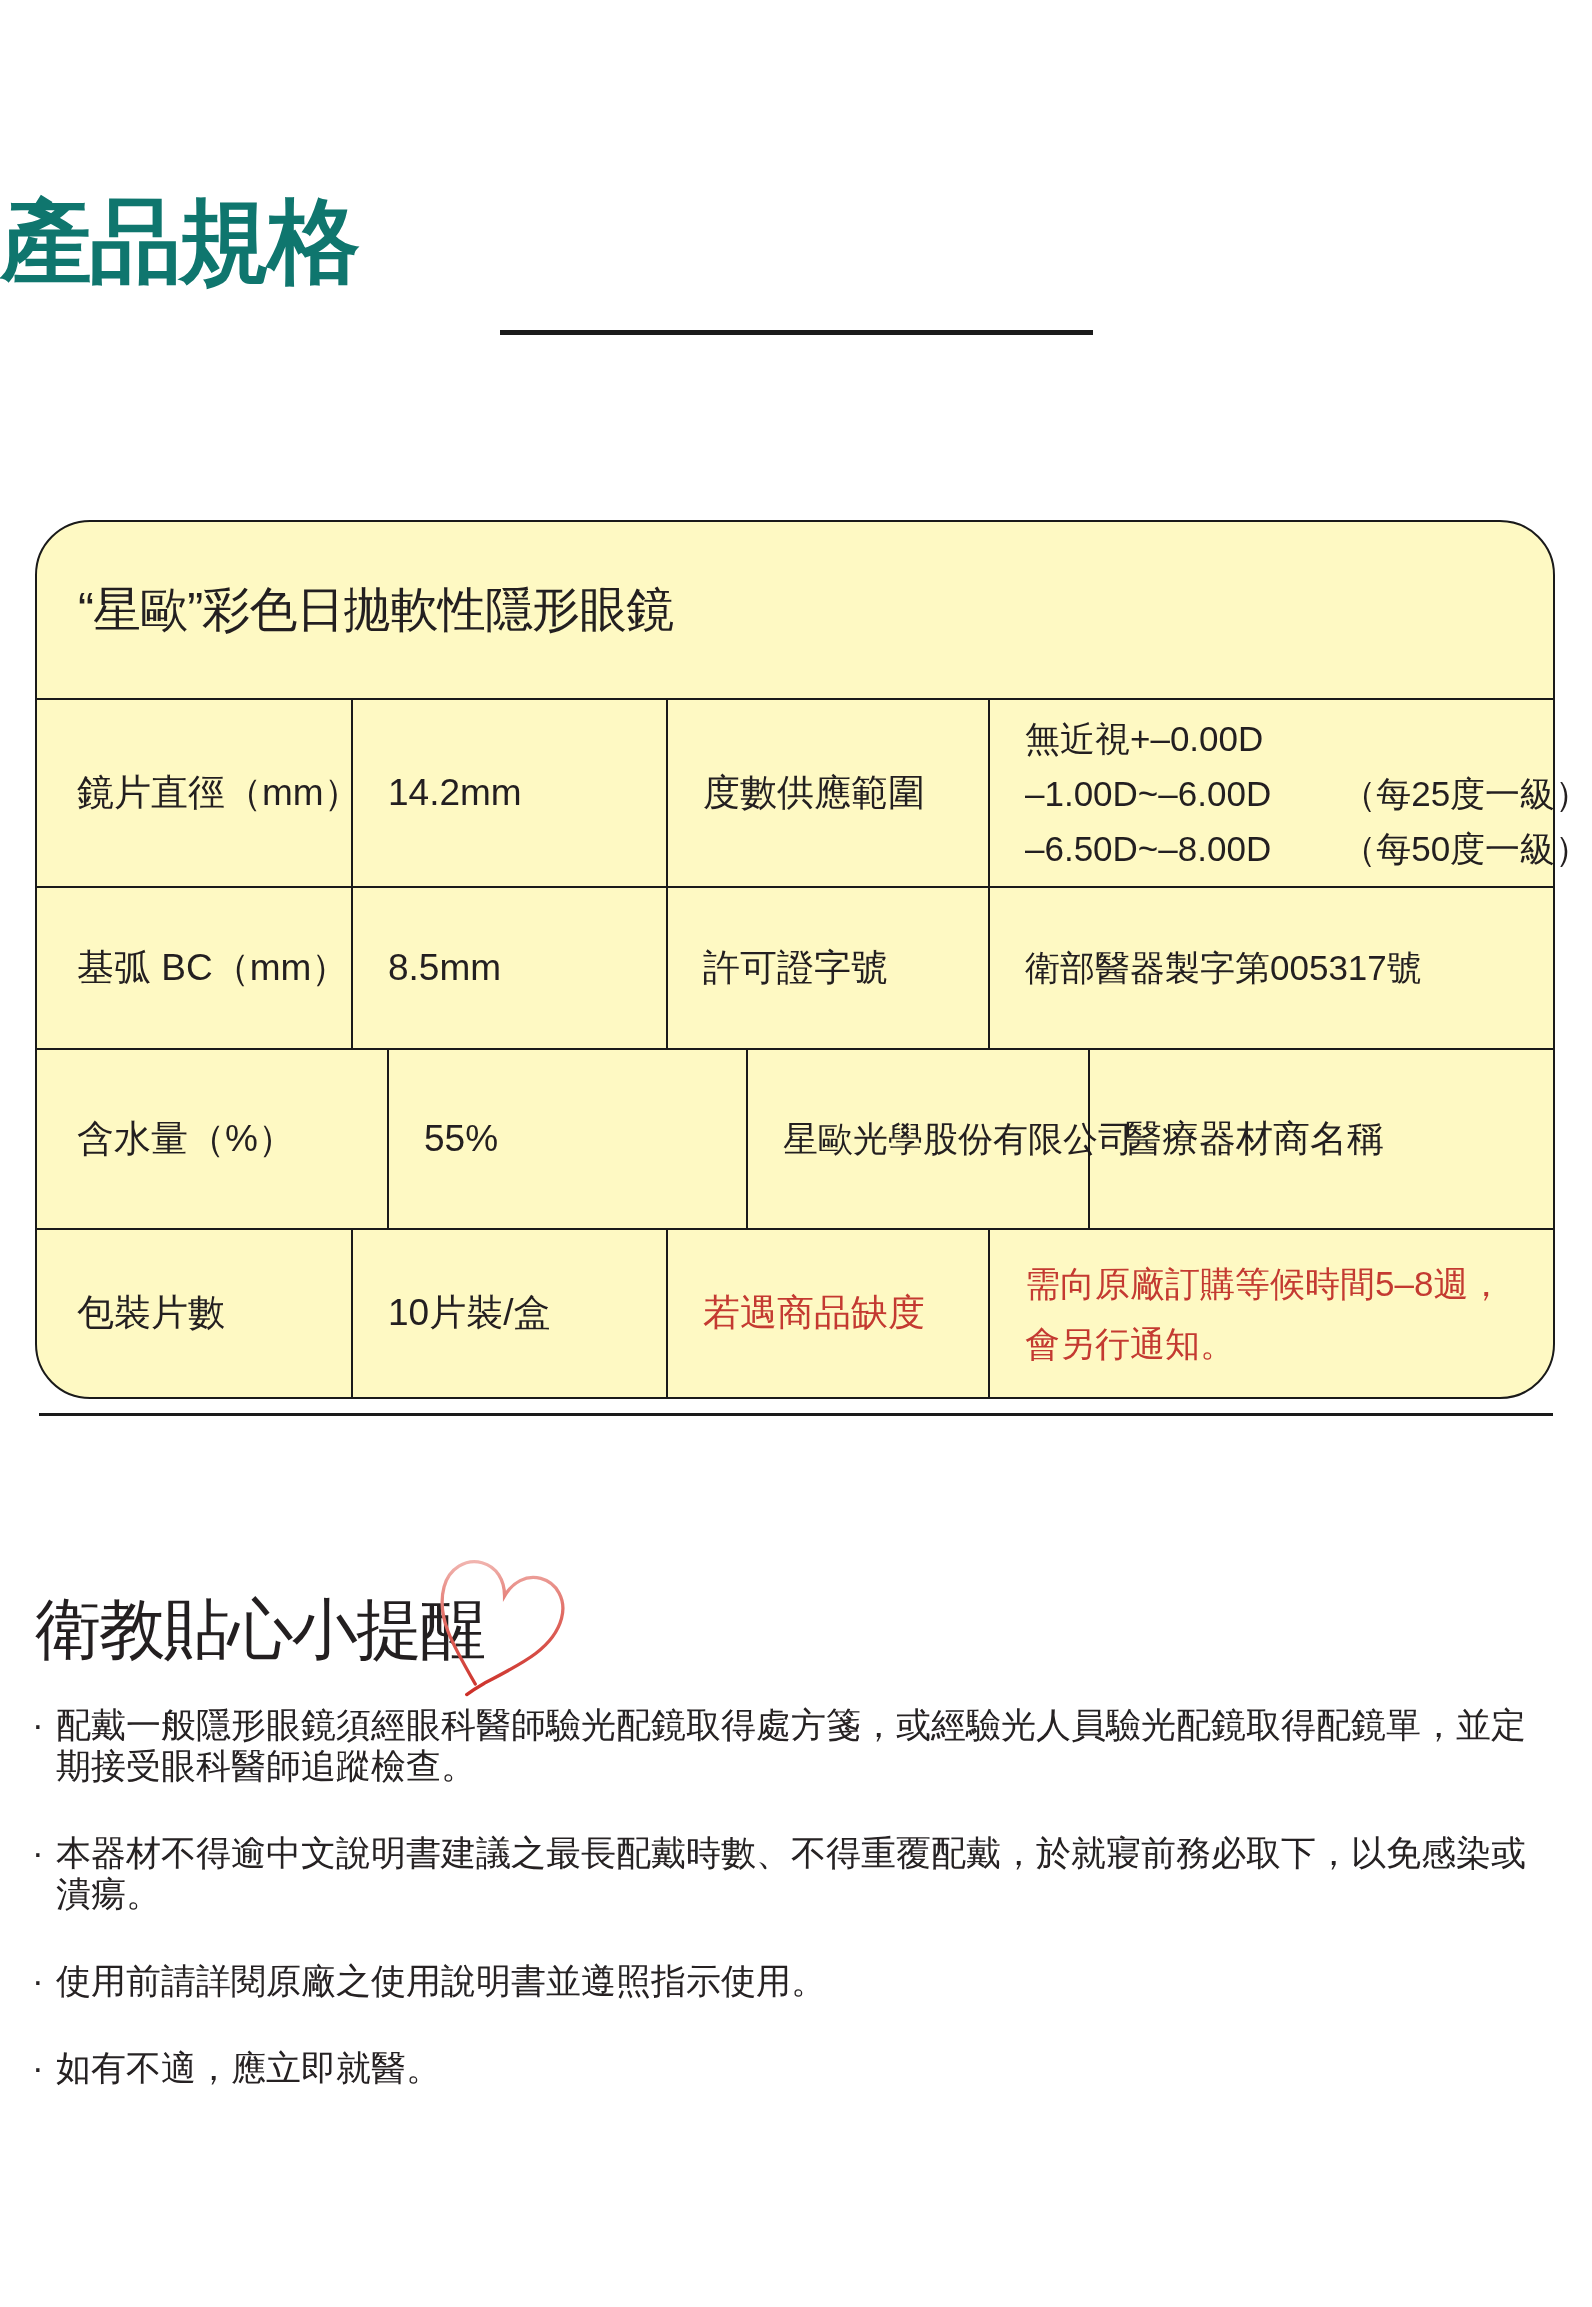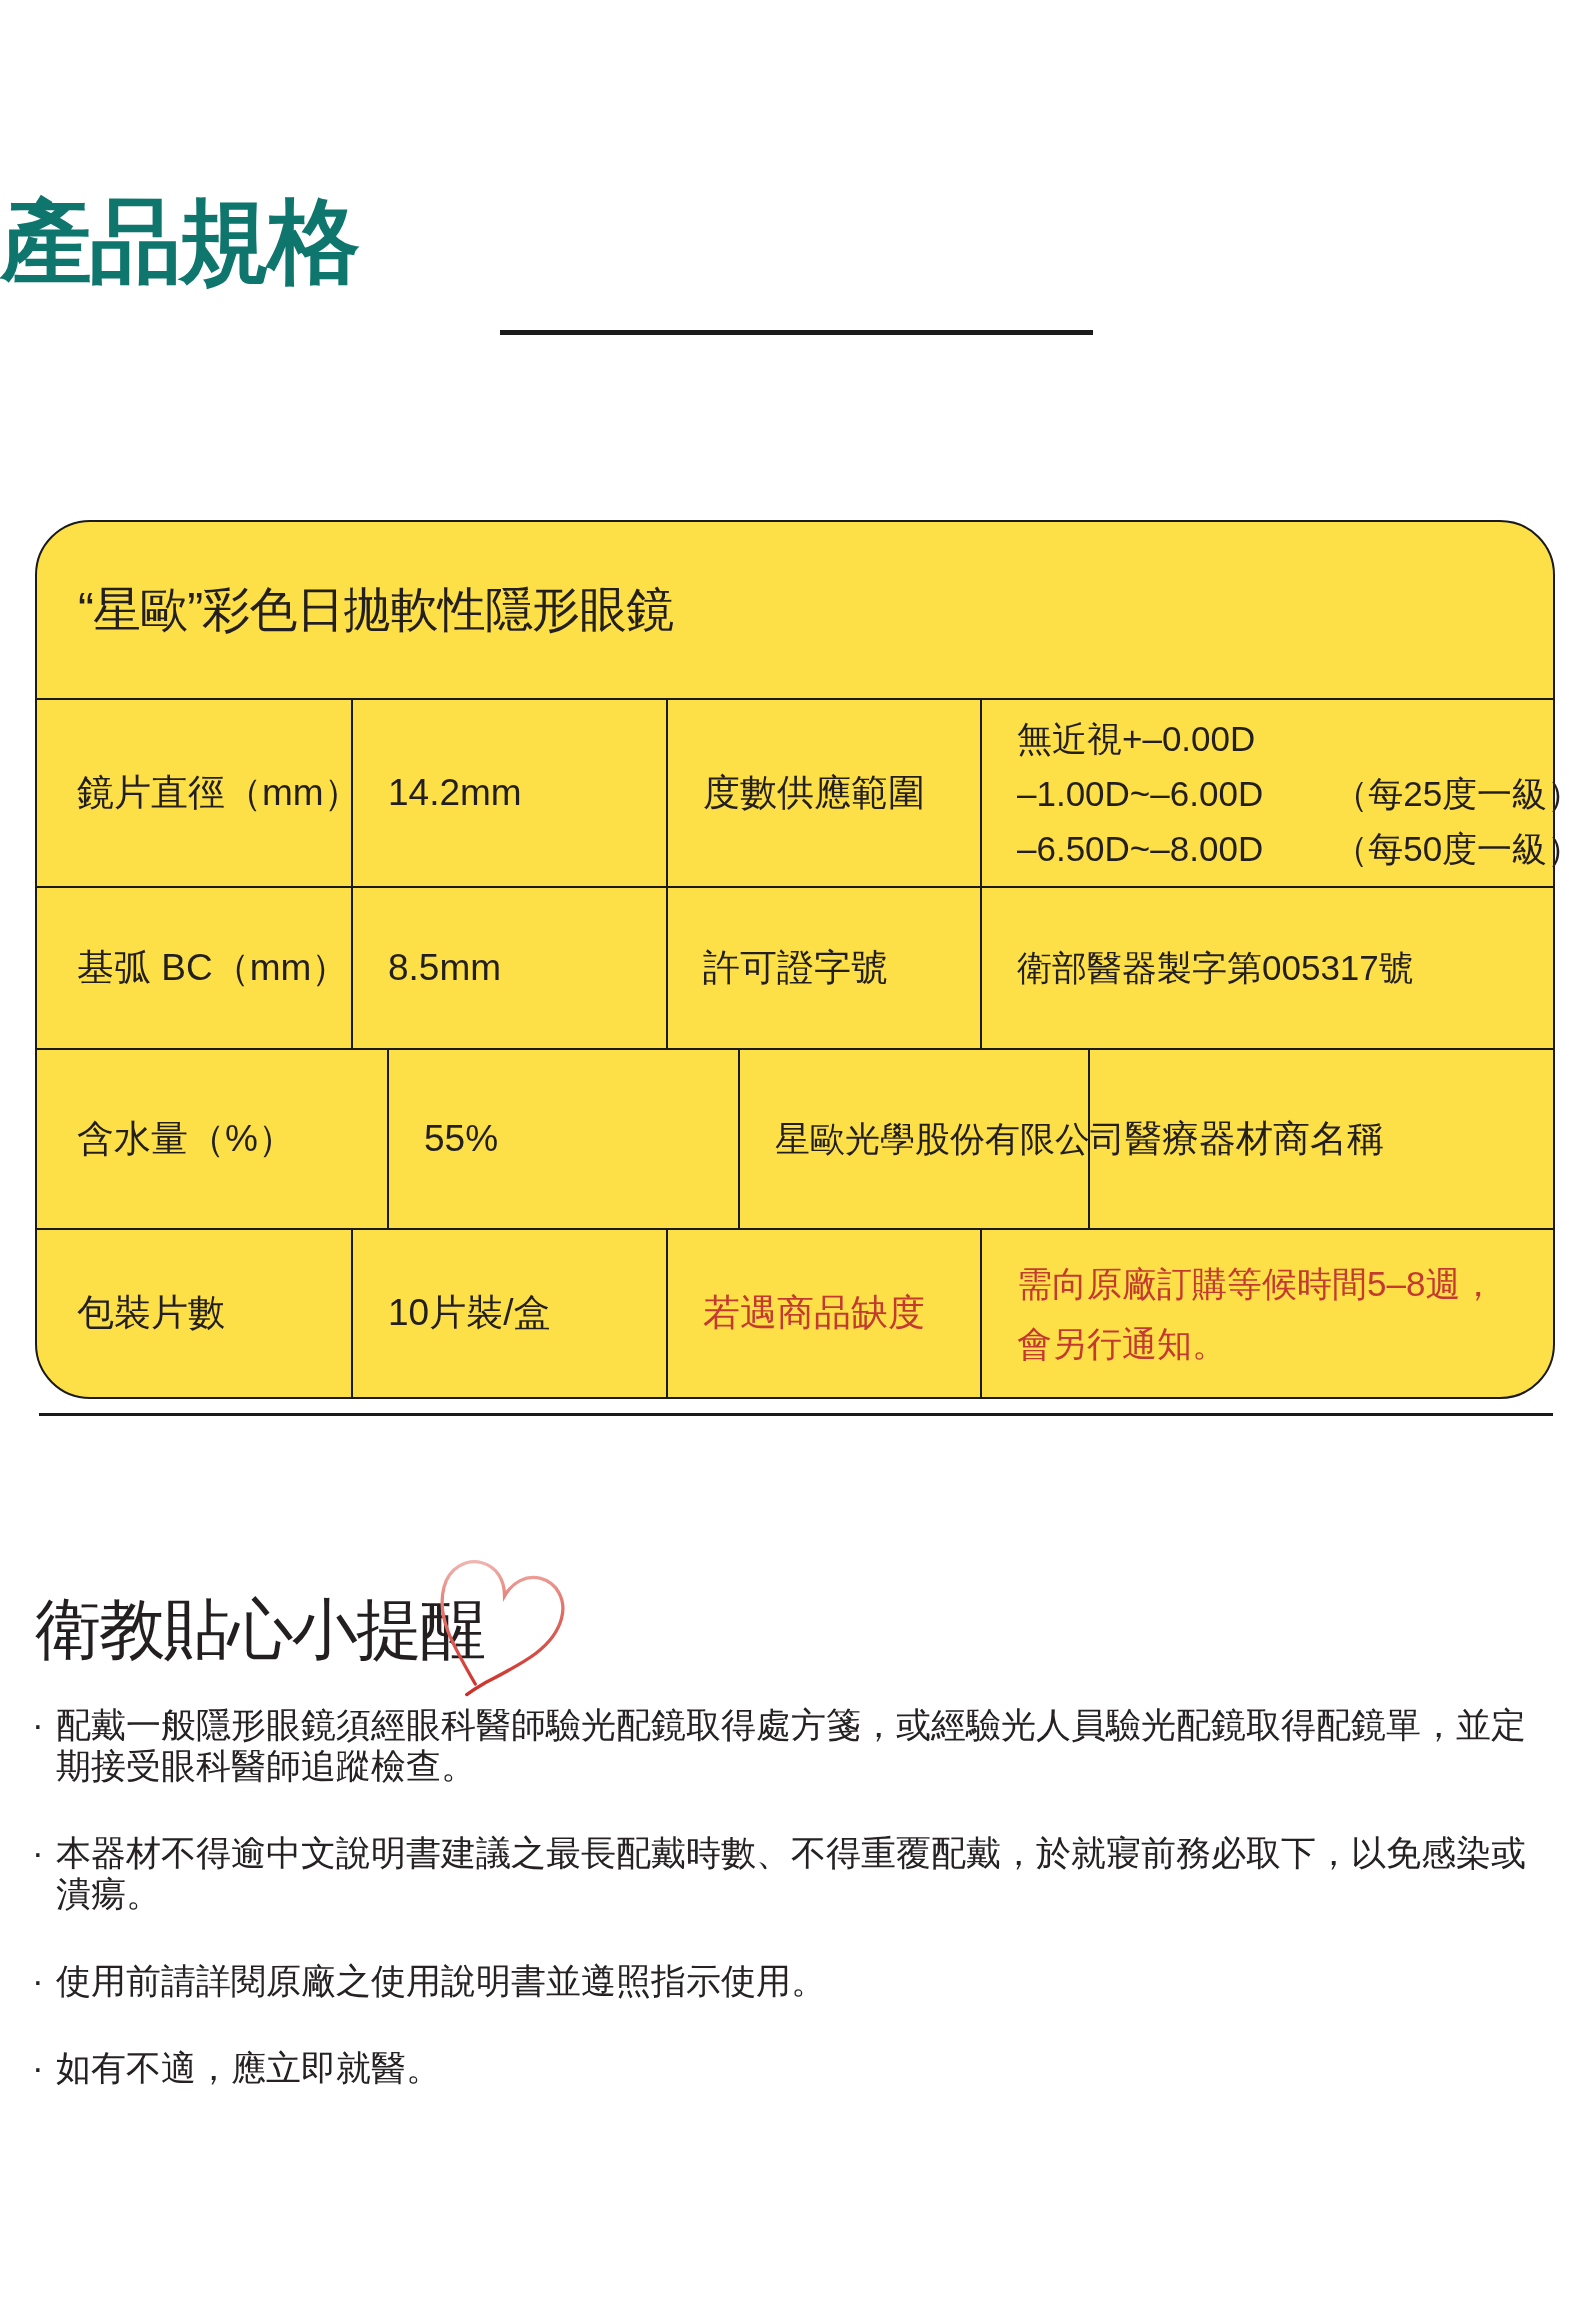--- a/index.html
+++ b/index.html
@@ -29,21 +29,21 @@
     width:593px; height:5.3px;
     background:#1b1b1b;
   }
   
   .spec-card{
     position:absolute;
     left:35px; top:520px;
     width:1516px; height:875px;
     border:2.7px solid #1a1a1a;
     border-radius:55px;
-    background:#fde047;
+    background:#fef9c3;
   }
   .card-bottom-line{
     position:absolute;
     left:39px; top:1413px;
     width:1514px; height:2.7px;
     background:#1a1a1a;
   }
   .card-header{
     position:absolute;
     left:0; top:0;
@@ -76,21 +76,21 @@
     box-sizing:border-box;
     font-size:37px;
     line-height:1.25;
     white-space:nowrap;
     overflow:visible;
   }
   .tcell + .tcell{border-left:2.7px solid #1a1a1a;padding-left:35px;}
   .cell-label1{padding-left:40px;}
   .cell-value1{padding-left:49px;}
   .cell-label2{padding-left:42px;}
-  .cell-value2{padding-left:37px; font-size:35px;}
+  .cell-value2{padding-left:37px; font-size:35px;margin-left:8px;}
   .cell-value2 .vline{line-height:55px;}
   .red-text{color:#c43a31;}
   .trow-4 .cell-value2 .vline{line-height:60px;}
   
   .notice-heading{
     position:absolute;
     left:35px; top:1585px;
     margin:0;
     font-size:66px;
     font-weight:400;

